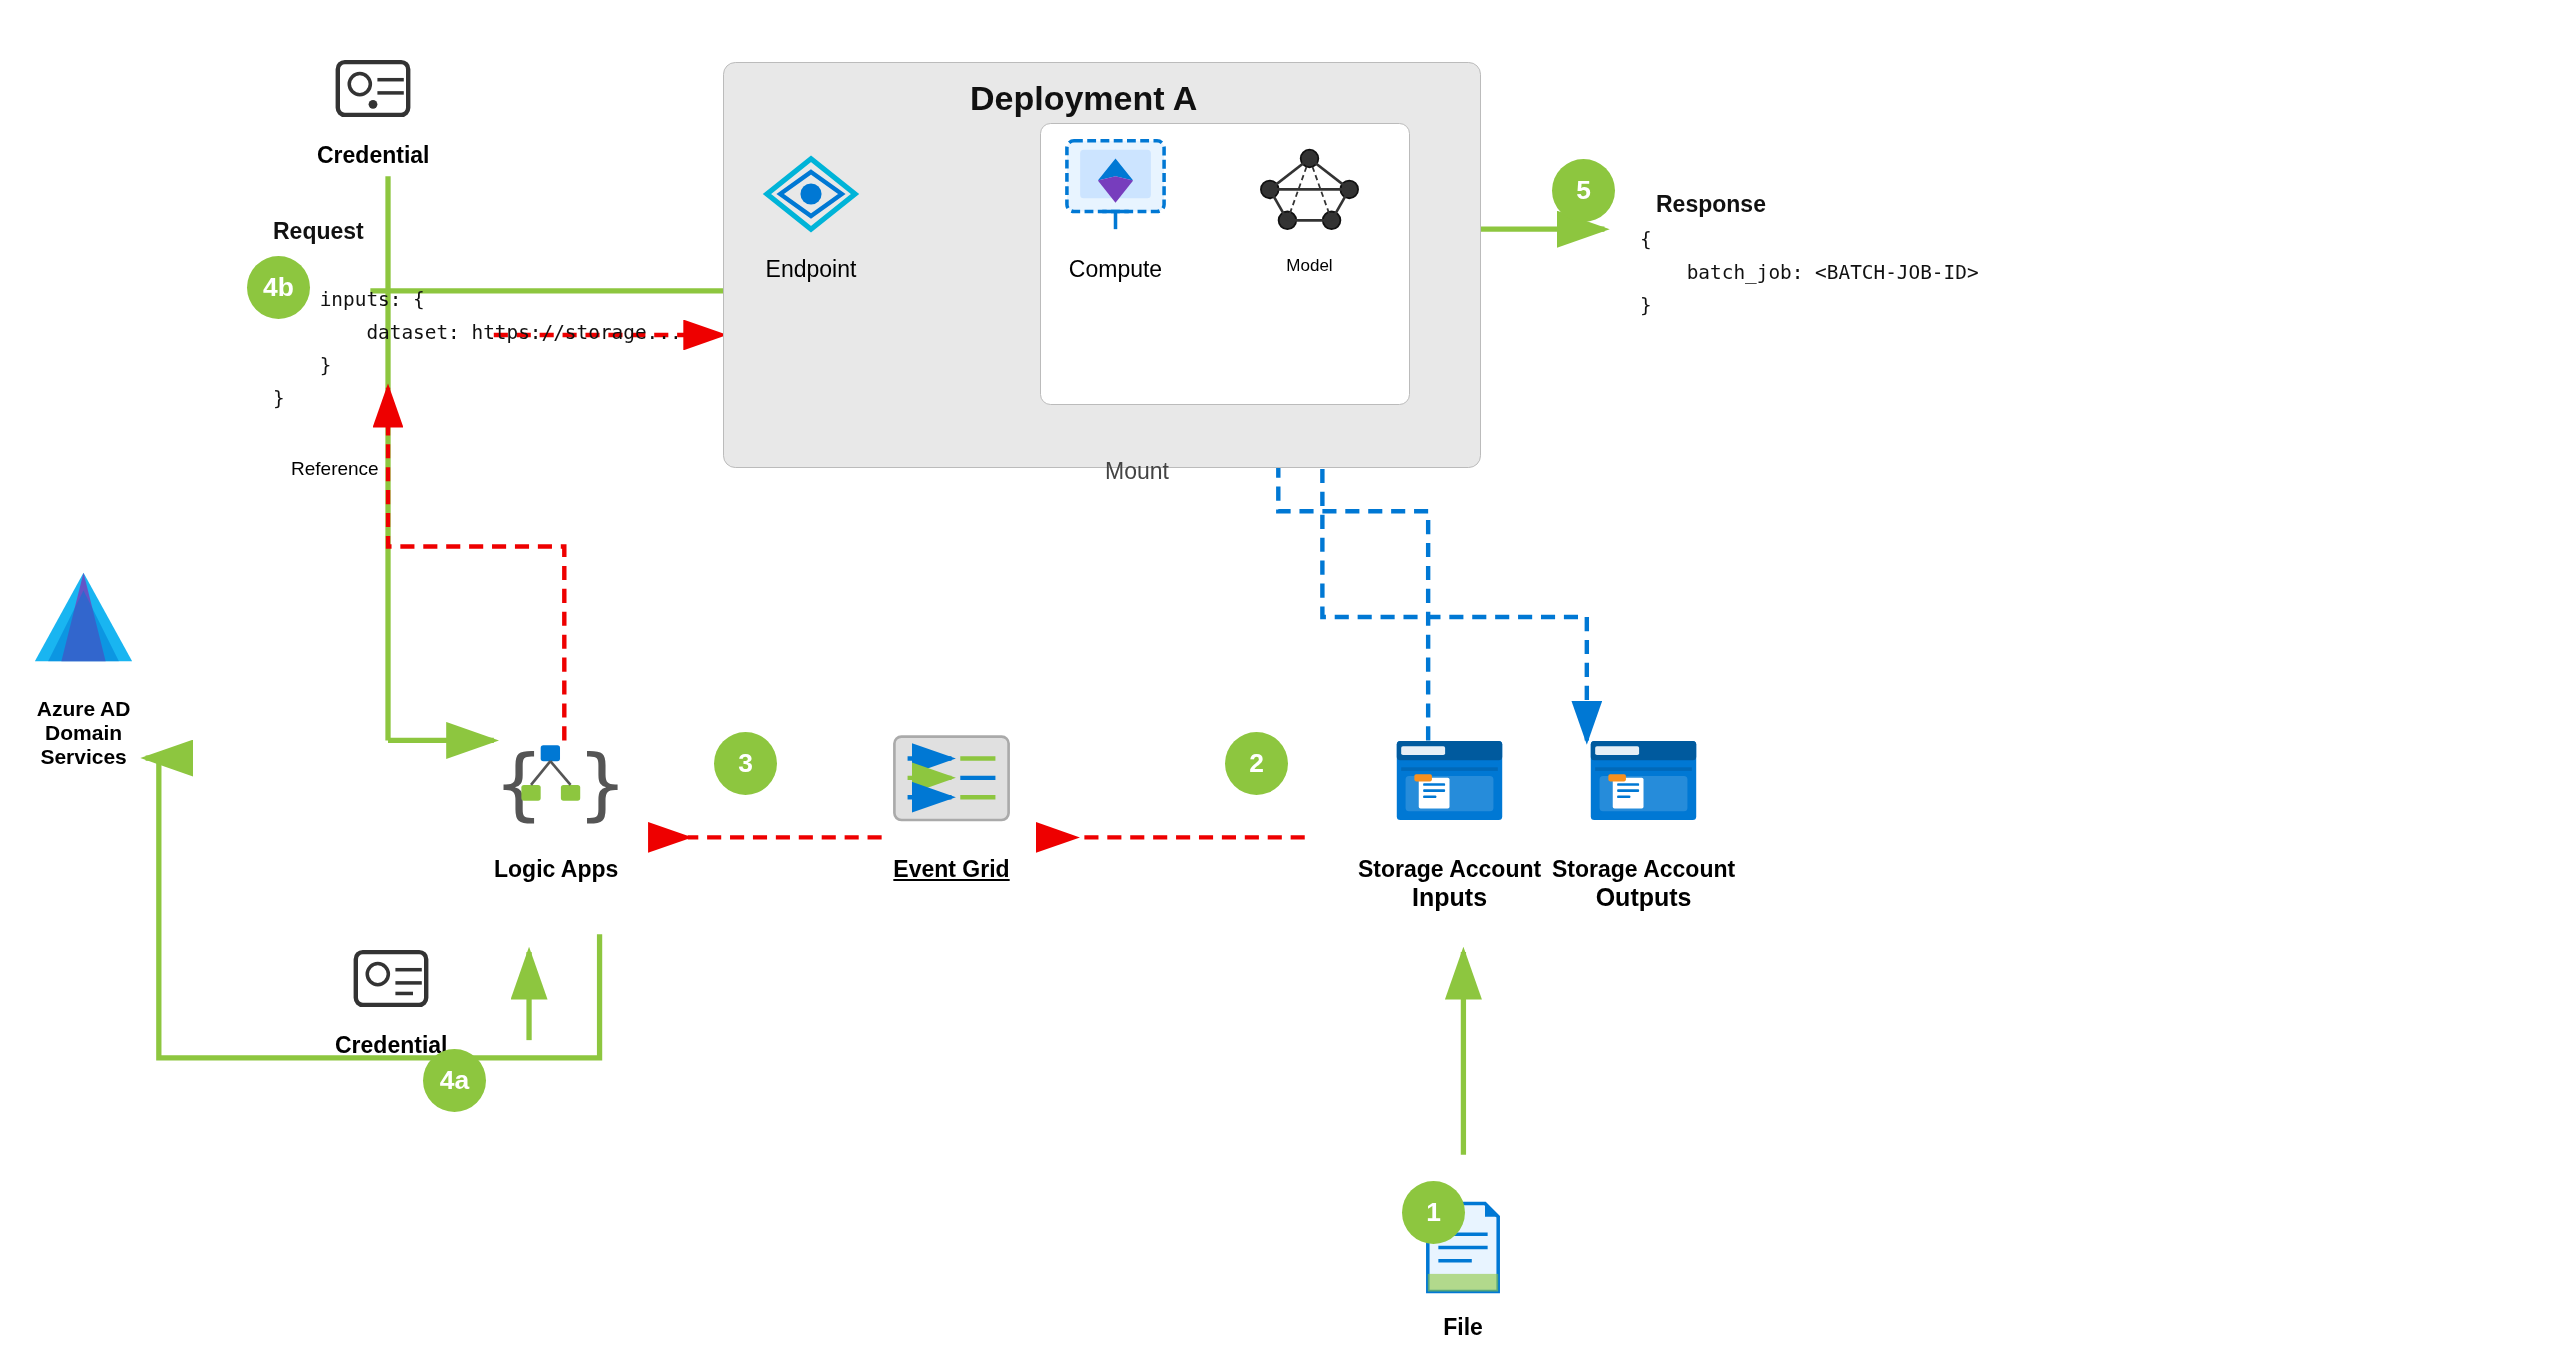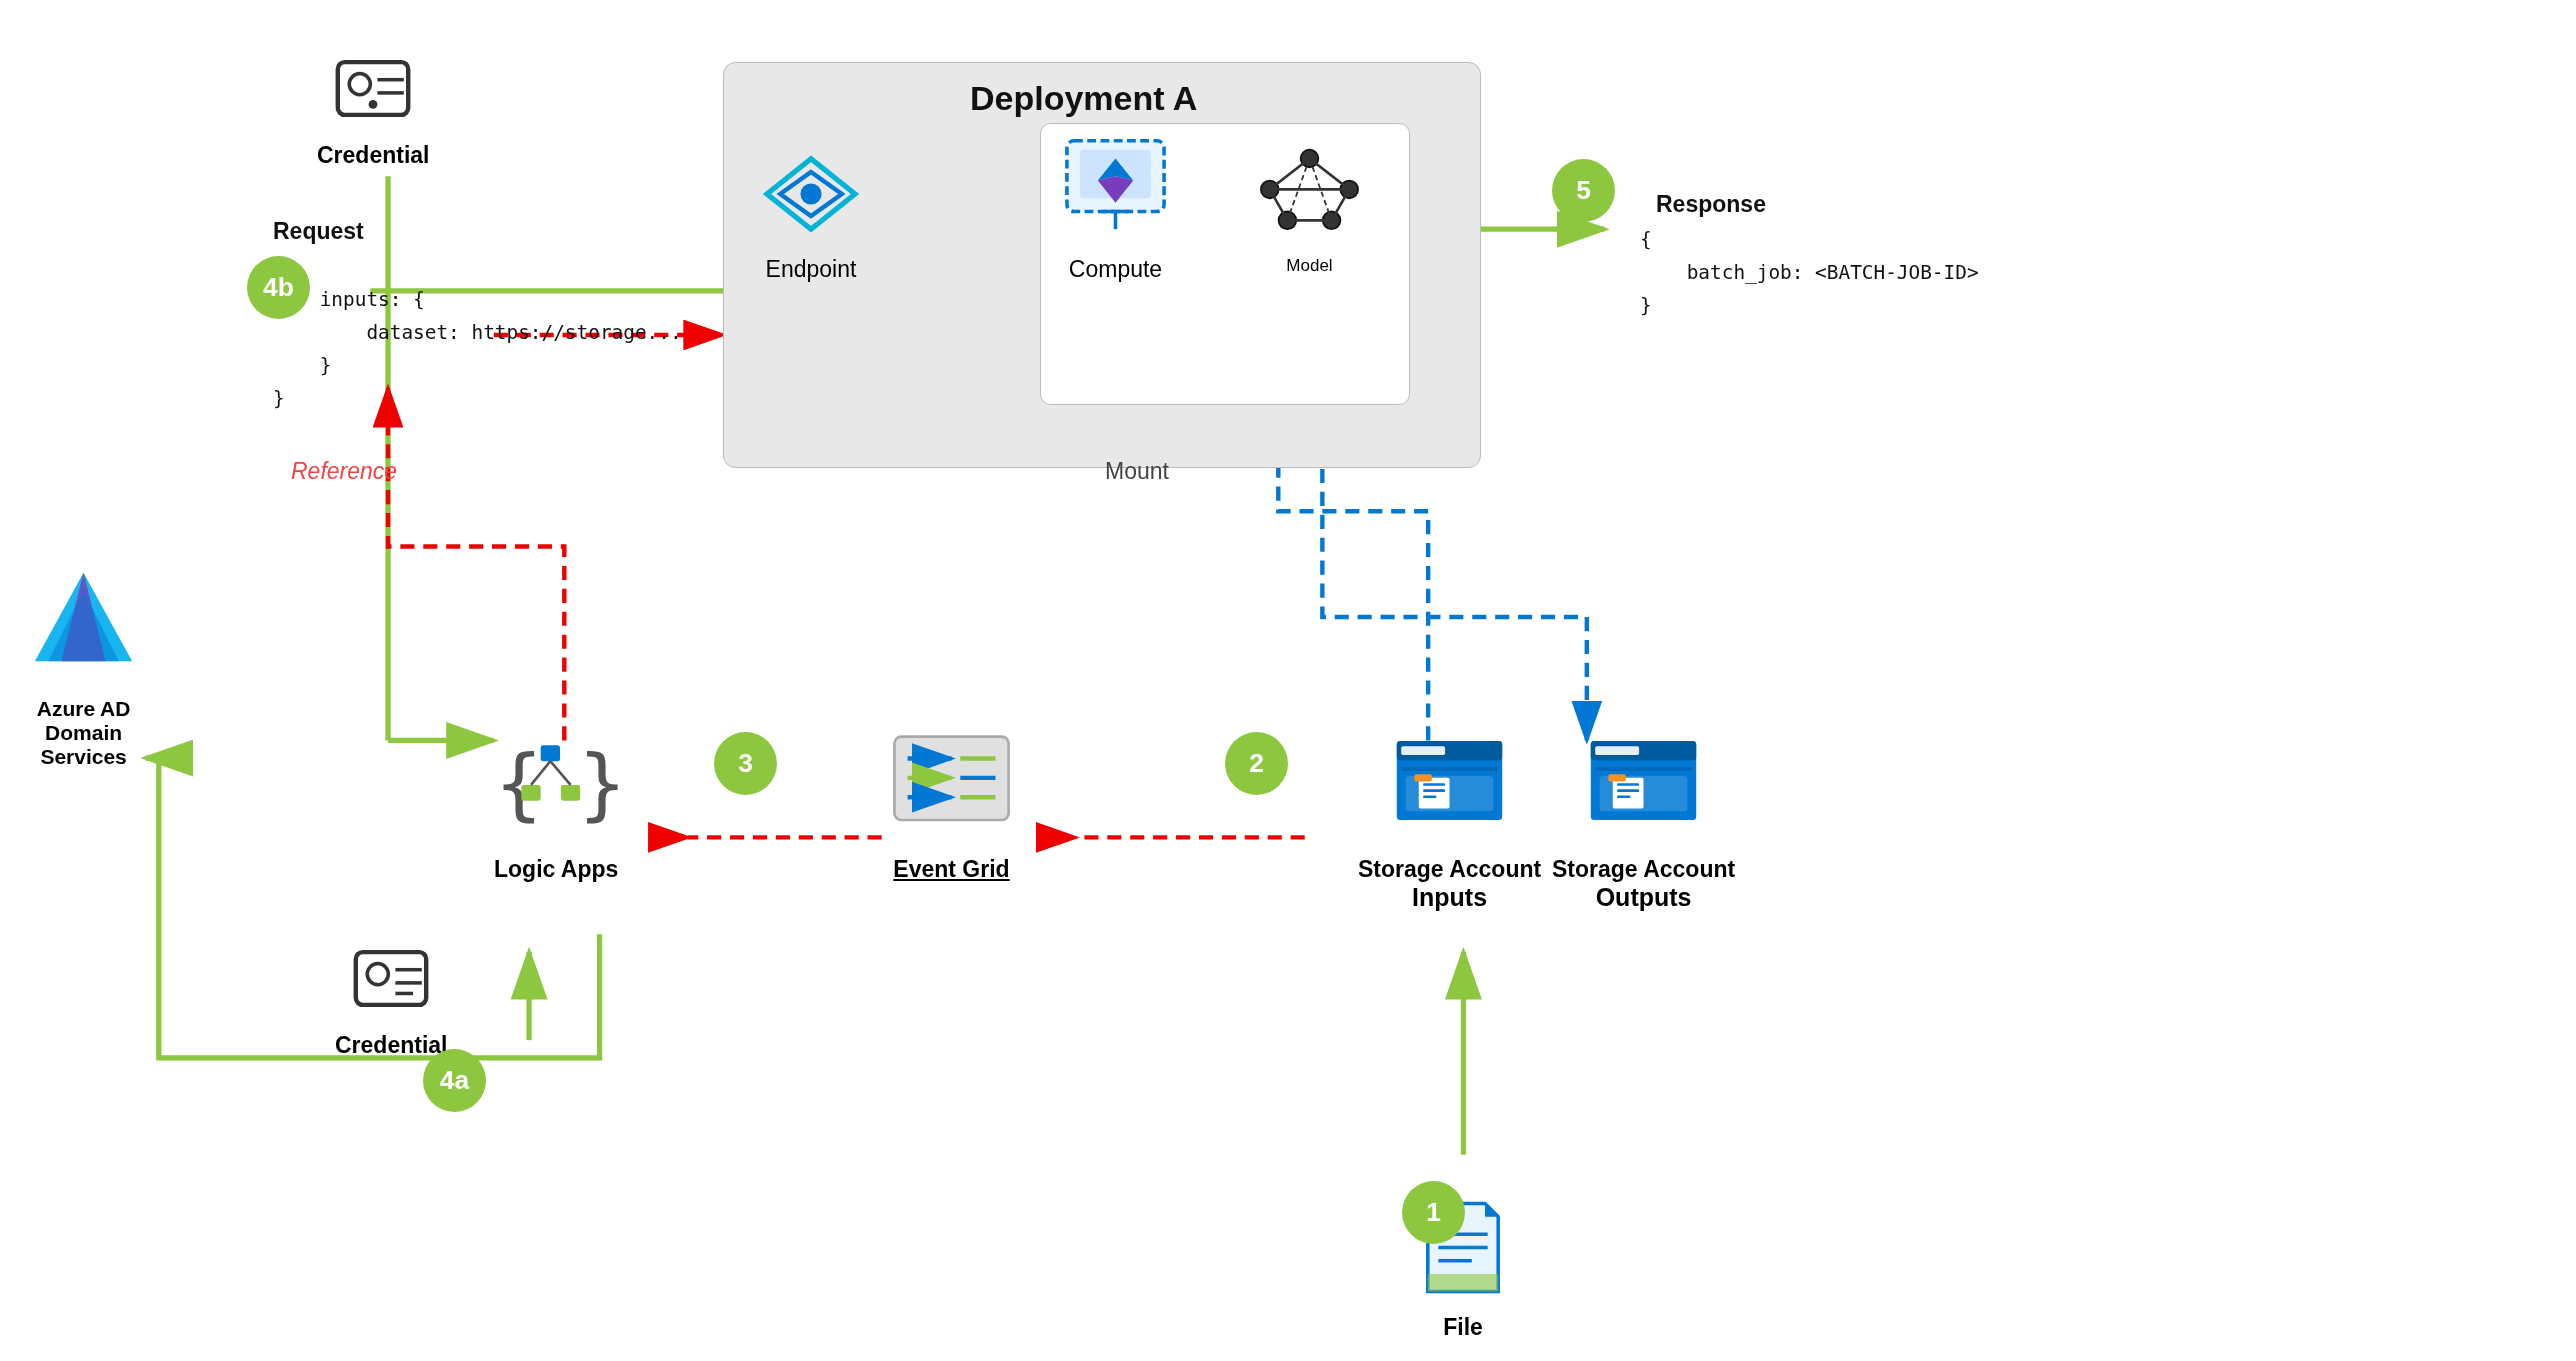--- a/index.html
+++ b/index.html
@@ -48,23 +48,22 @@
       display: flex;
       flex-direction: column;
       align-items: center;
       gap: 18px;
     }
 
     
     .reference-label {
       position: absolute;
       top: 458px; left: 291px;
-      font-size: 23px;
-      color: #ef4444;
-      font-style: italic;
+      font-size: 19px;
+      color: #000000;
     }
 
     
     .mount-label {
       position: absolute;
       top: 458px; left: 1093px;
       font-size: 23px;
       color: #444;
       margin-left: 12px;
     }

